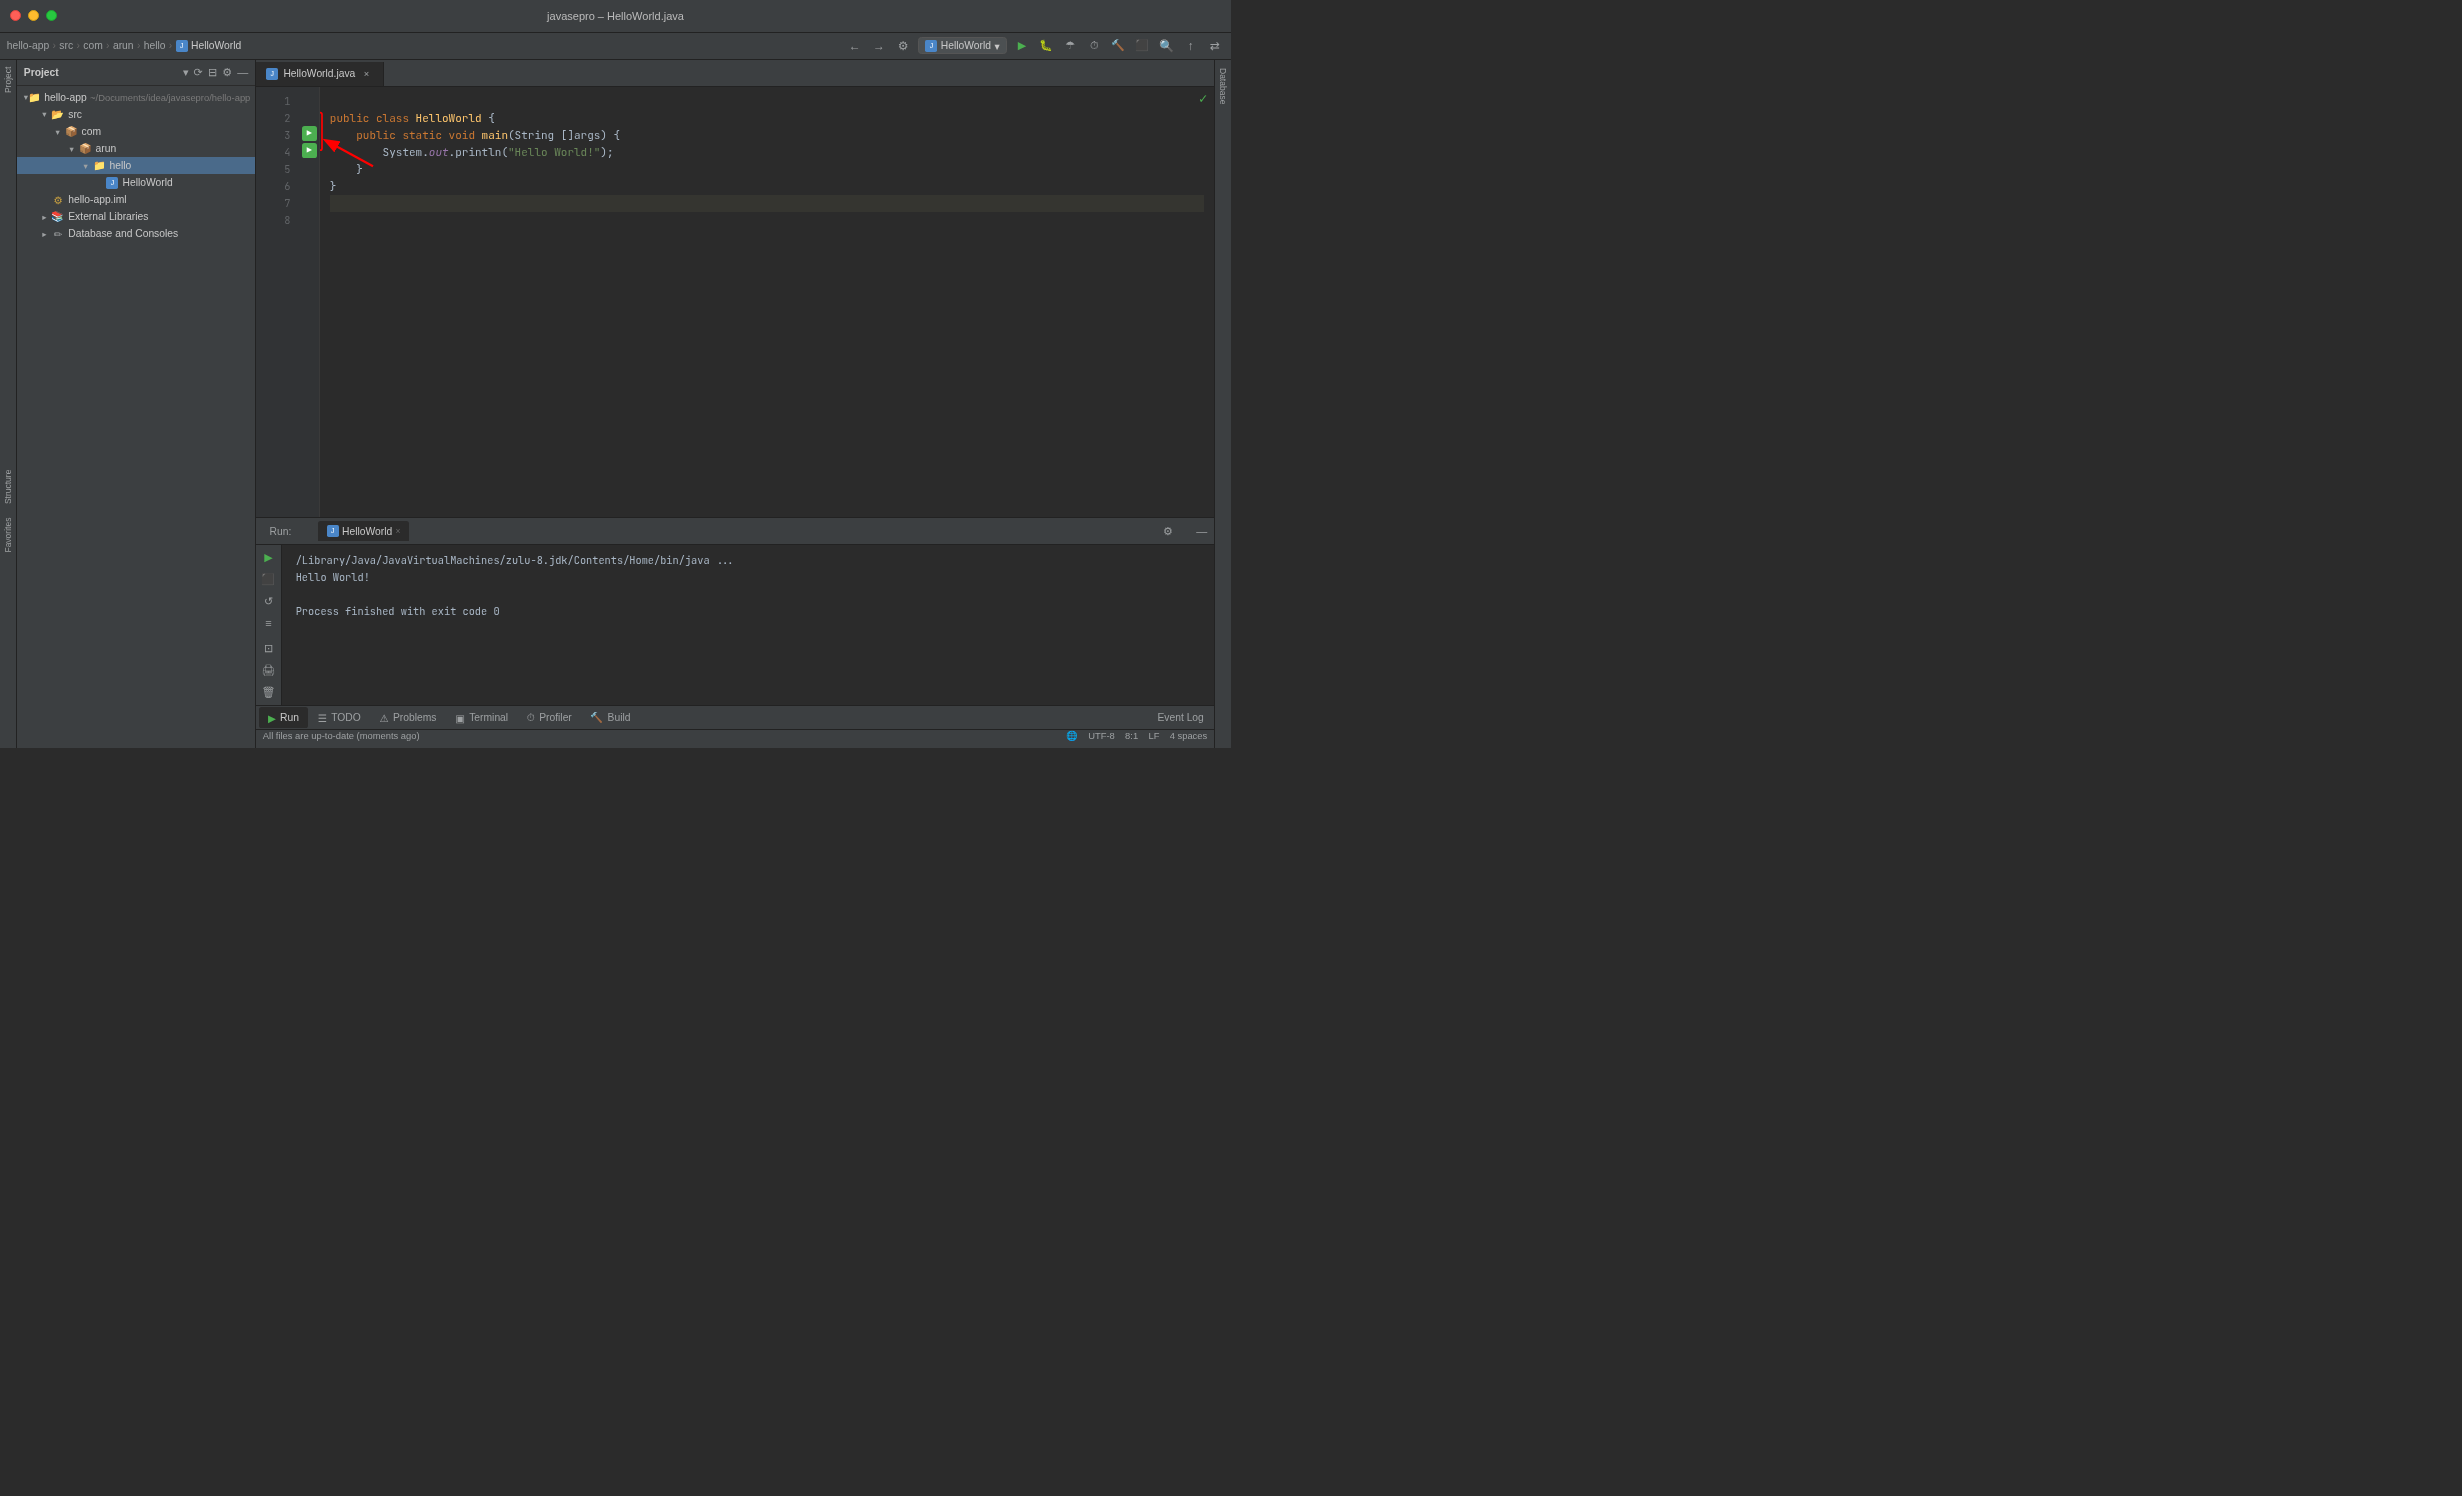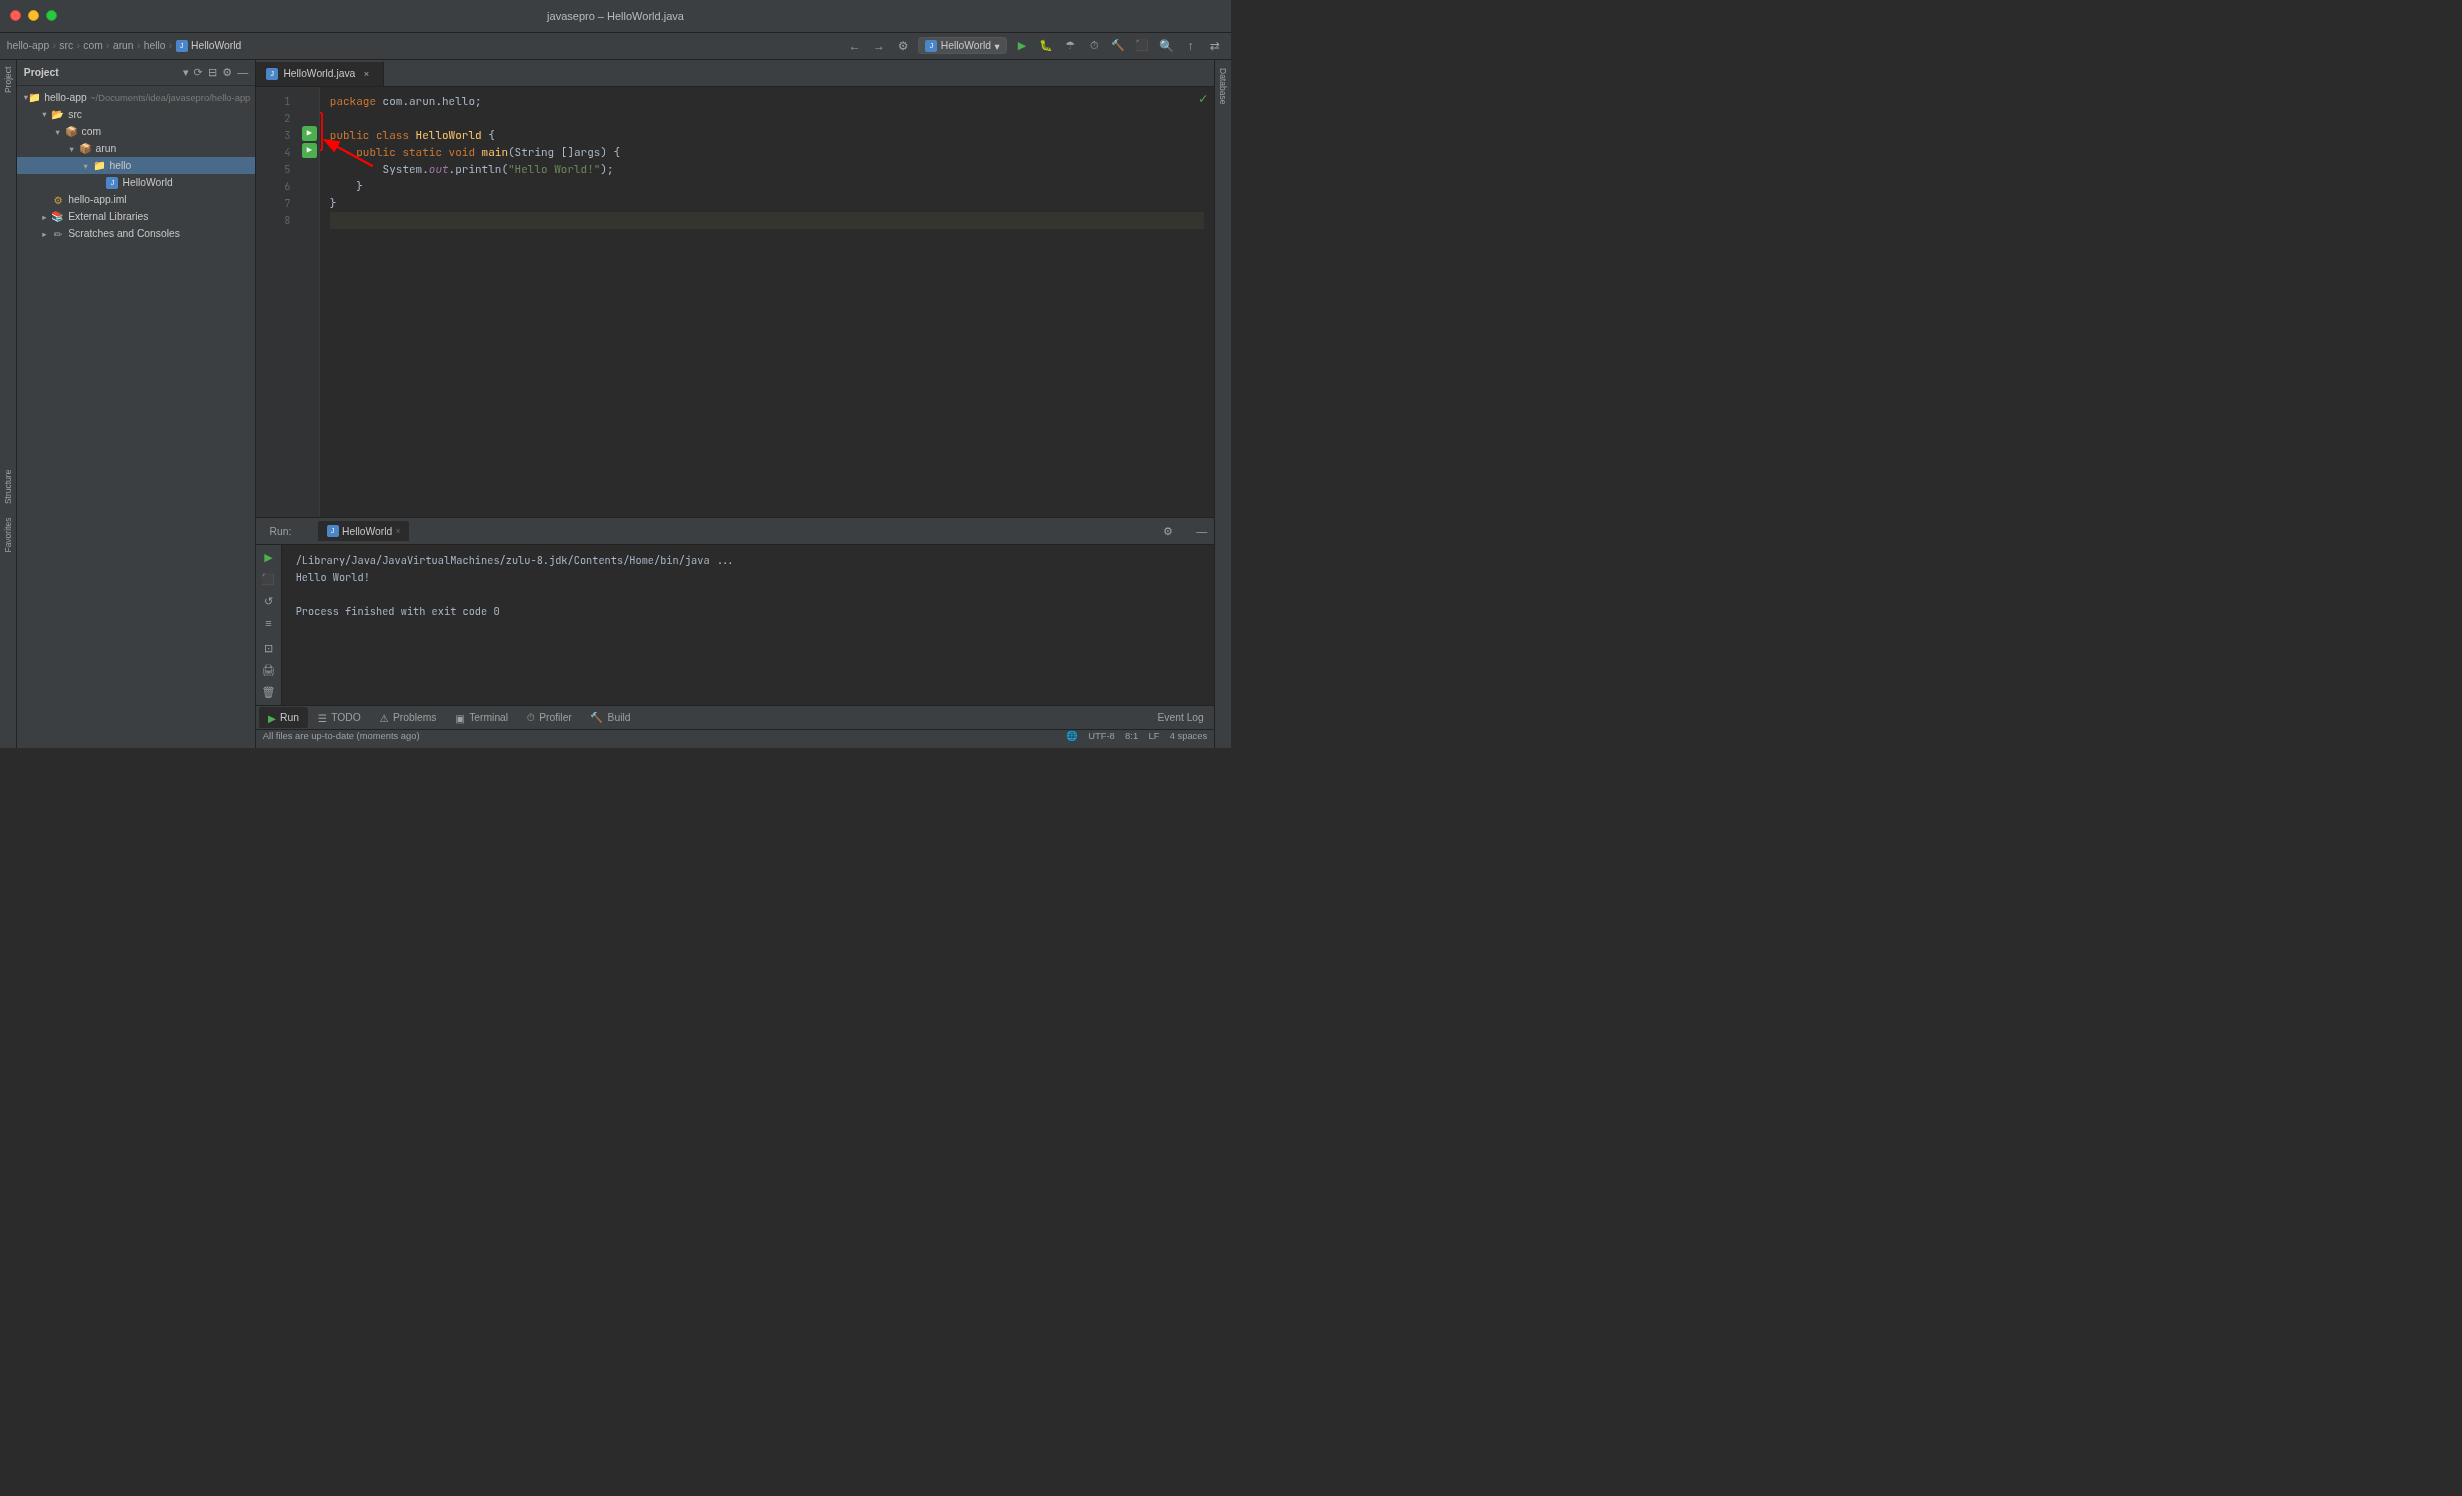--- a/index.html
+++ b/index.html
@@ -626,21 +626,21 @@
         <span class="tree-indent" style="width:13.7px"></span>
         <span class="tree-arrow">▸</span>
         <span class="tree-icon" style="color:#9da0a2">📚</span>
         <span class="tree-label">External Libraries</span>
       </div>
 
       <div class="tree-item">
         <span class="tree-indent" style="width:13.7px"></span>
         <span class="tree-arrow">▸</span>
         <span class="tree-icon" style="color:#9da0a2">✏</span>
-        <span class="tree-label">Scratches and Consoles</span>
+        <span class="tree-label">Database and Consoles</span>
       </div>
     </div>
   </div>
 
   <div style="flex:1; display:flex; flex-direction:column; overflow:hidden; position:relative;">
 
     <div class="editor-area">
 
       <div class="editor-tabs">
         <div class="editor-tab active">
@@ -666,23 +666,20 @@
 
         <div class="gutter" style="position:relative;">
           <div class="gutter-btn" style="top: 39px; left: 2.6px; background: #4caf50; color: white;">▶</div>
           <div class="gutter-btn" style="top: 56px; left: 2.6px; background: #4caf50; color: white;">▶</div>
         </div>
 
         <div class="code-content" style="position:relative;">
 
           <div style="position:absolute; right:6.8px; top:3.4px; color:#4caf50; font-size:13.7px;">✓</div>
 
-          <div class="code-line">
-            <span class="kw">package</span><span class="normal"> com.arun.hello;</span>
-          </div>
 
           <div class="code-line">&nbsp;</div>
 
           <div class="code-line">
             <span class="kw">public class </span><span class="class-name">HelloWorld</span><span class="normal"> {</span>
           </div>
 
           <div class="code-line">
             <span class="normal">&nbsp;&nbsp;&nbsp;&nbsp;</span><span class="kw">public static </span><span class="kw-type">void </span><span class="method-name">main</span><span class="normal">(String []args) {</span>
           </div>

